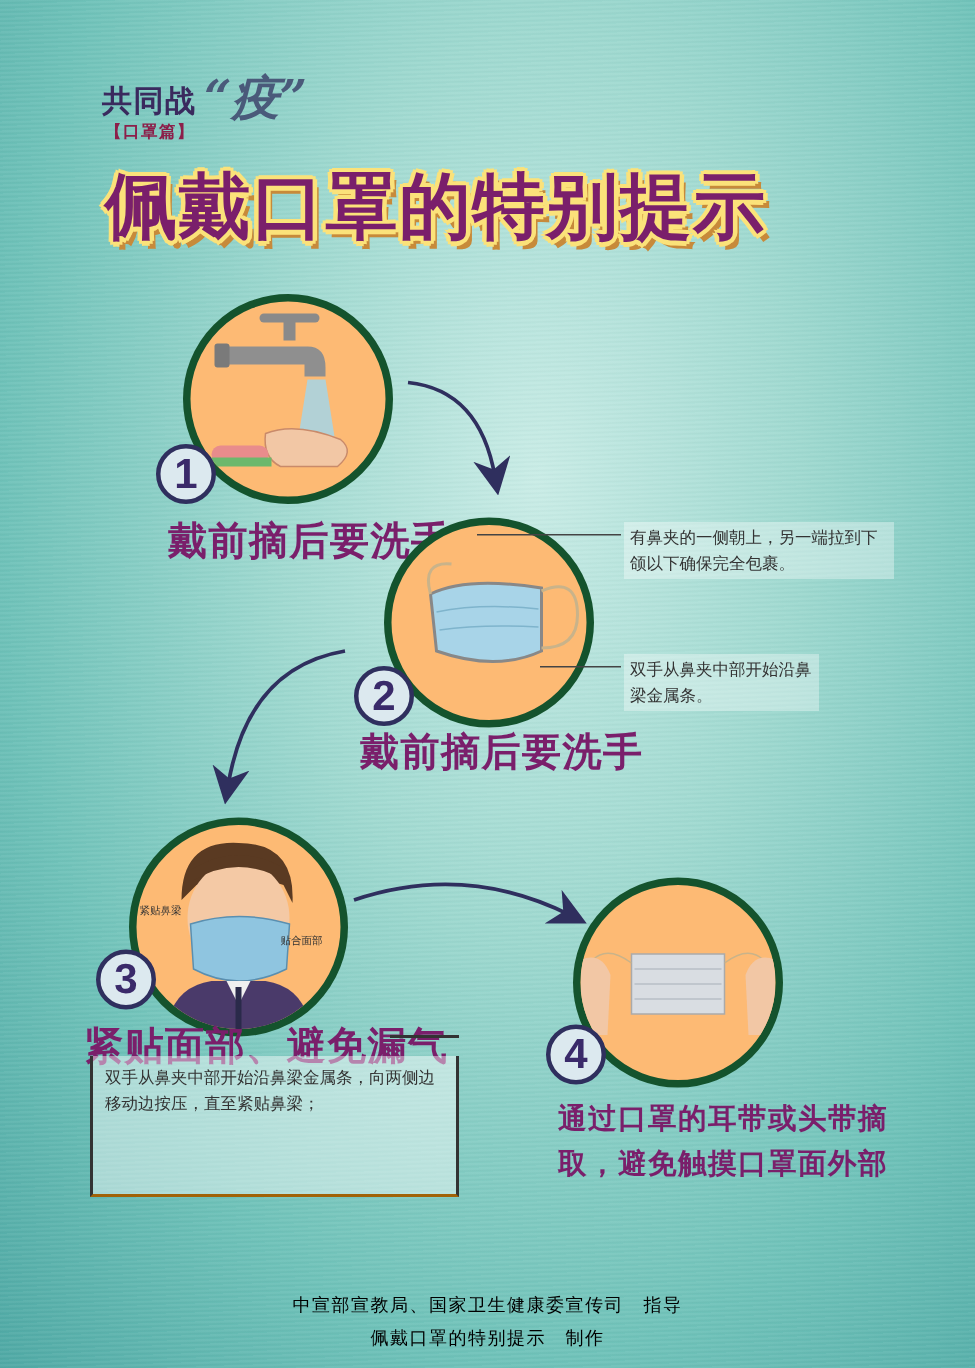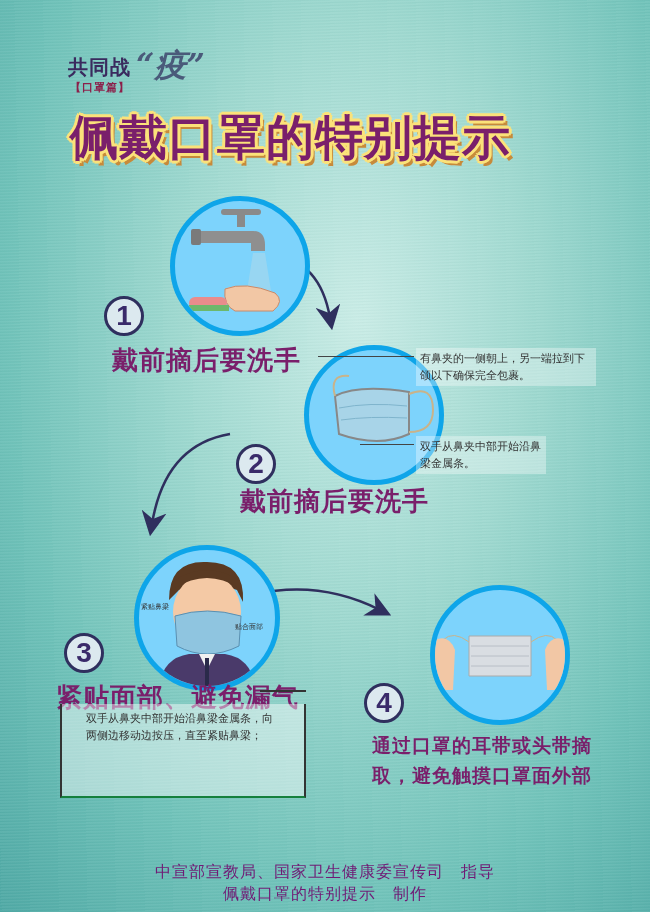--- a/index.html
+++ b/index.html
@@ -26,24 +26,23 @@
     color: #7a1f6b; letter-spacing: 1px;
     text-shadow:
       -2px -2px 0 #fbe27a, 2px -2px 0 #fbe27a, -2px 2px 0 #fbe27a, 2px 2px 0 #fbe27a,
       0 -3px 0 #fbe27a, 0 3px 0 #fbe27a, -3px 0 0 #fbe27a, 3px 0 0 #fbe27a,
       4px 5px 0 #c78a3a;
   }
 
   
   .circle {
     border-radius: 50%;
-    background: #7dd3fc;
-    border: 5px solid #0ea5e9;
+    background: #fdba74;
+    border: 5px solid #14532d;
     overflow: hidden;
-    margin-left: 48px;
   }
   .c1 { left: 122px; top: 196px; width: 140px; height: 140px; }
   .c2 { left: 256px; top: 345px; width: 140px; height: 140px; }
   .c3 { left: 86px; top: 545px; width: 146px; height: 146px; }
   .c4 { left: 382px; top: 585px; width: 140px; height: 140px; }
 
   .num {
     width: 40px; height: 40px; border-radius: 50%;
     background: #dce9ef; border: 3px solid #2f2f5e;
     color: #3a2a6a; font-weight: bold; font-size: 28px;
@@ -63,28 +62,28 @@
 
   .note { font-size: 11px; color: #333; line-height: 17px; background: rgba(255,255,255,0.35); padding: 2px 4px; }
   .note1 { left: 416px; top: 348px; width: 180px; }
   .note2 { left: 416px; top: 436px; width: 130px; }
   .leader { height: 1px; background: #444; }
   .leader1 { left: 318px; top: 356px; width: 96px; }
   .leader2 { left: 360px; top: 444px; width: 54px; }
 
   .box3 {
     left: 60px; top: 704px; width: 246px; height: 94px;
-    border-left: 2px solid #333; border-bottom: 2px solid #15803d; border-right: 2px solid #333;
+    border-left: 2px solid #333; border-bottom: 2px solid #a16207; border-right: 2px solid #333;
     background: rgba(255,255,255,0.45);
-    padding: 6px 24px; font-size: 11px; color: #333; line-height: 17px;
+    padding: 6px 8px; font-size: 11px; color: #333; line-height: 17px;
   }
   .box3-top { left: 260px; top: 690px; width: 46px; height: 2px; background: #333; }
   .box3 p { margin-bottom: 4px; }
 
-  .footer { left: 0; width: 650px; text-align: center; font-size: 16px; color: #701a75; letter-spacing: 1px; }
+  .footer { left: 0; width: 650px; text-align: center; font-size: 12px; color: #000000; letter-spacing: 1px; }
   .f1 { top: 862px; }
   .f2 { top: 884px; }
 
   svg.arrows { position: absolute; left: 0; top: 0; }
   .small-label { position: absolute; font-size: 7px; color: #333; }
 </style>
 </head>
 <body>
 
 <div class="abs brand">

